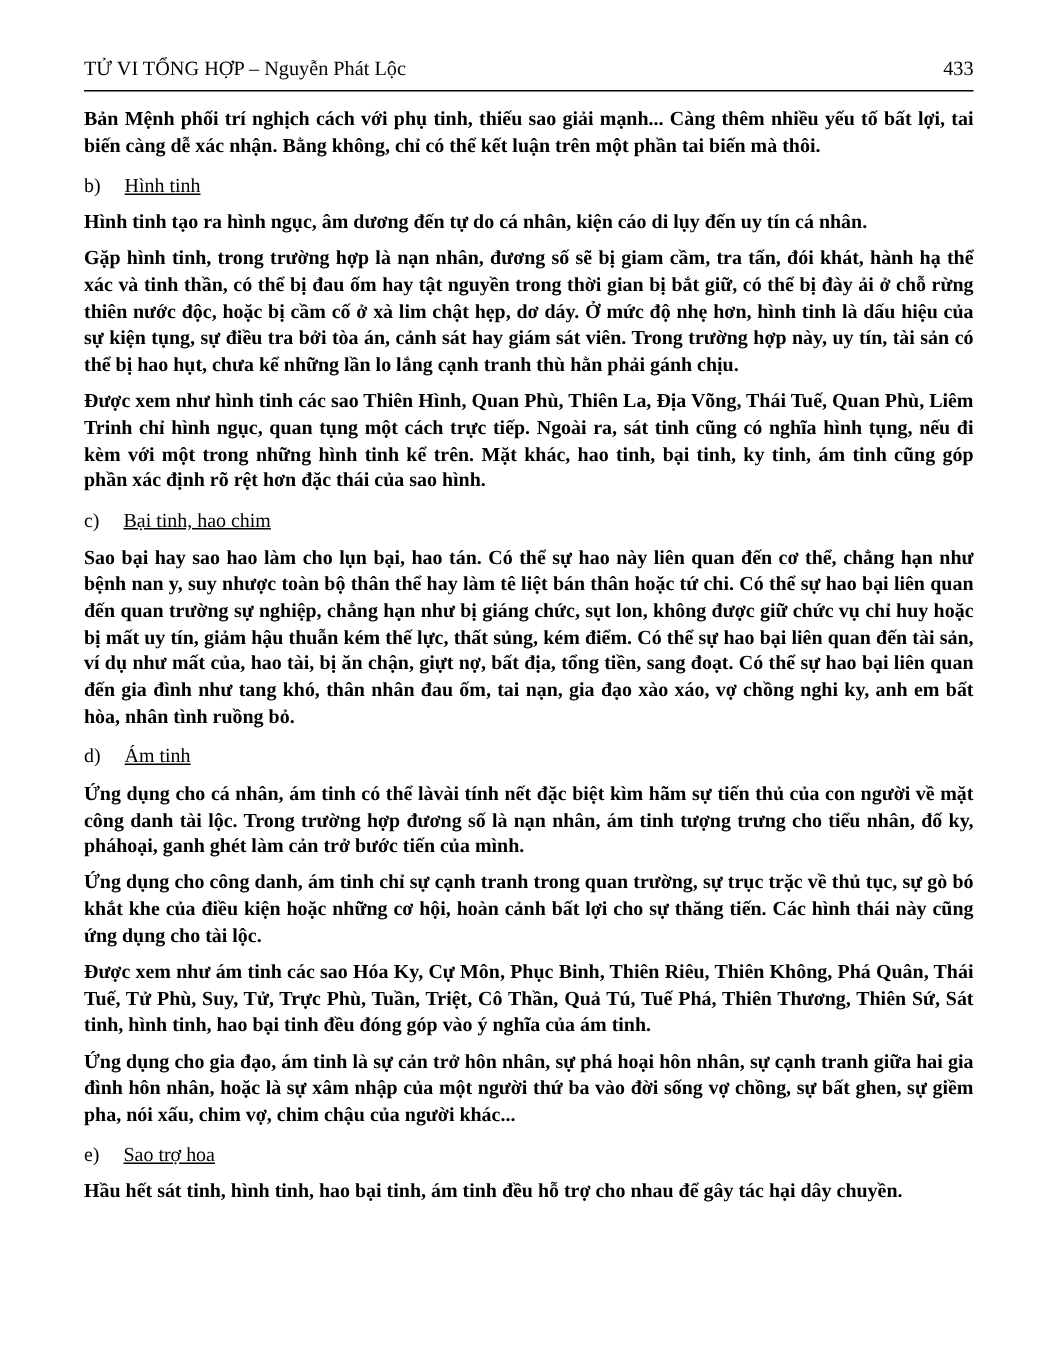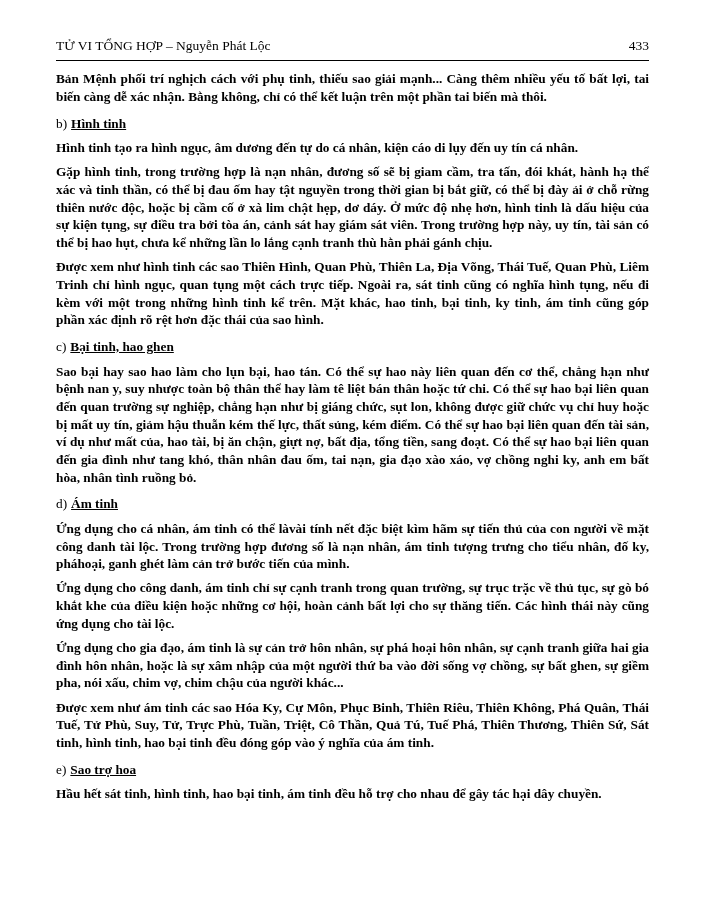--- a/index.html
+++ b/index.html
@@ -53,23 +53,23 @@
   }
   .sec-head {
     margin: 9px 0 7px 0;
     font-size: 13.3px;
     line-height: 1.33;
   }
   .sec-label {
     
   }
   .sec-title {
-    font-weight: bold;
+    font-weight: normal;
     text-decoration: underline;
-    margin-left: 4px;
+    margin-left: 16px;
   }
 </style>
 </head>
 <body>
 
 <div class="page">
 
   <div class="header-row">
     <div class="header-title">TỬ VI TỔNG HỢP – Nguyễn Phát Lộc</div>
     <div class="header-page">433</div>
@@ -79,30 +79,30 @@
   <p class="para">Bản Mệnh phối trí nghịch cách với phụ tinh, thiếu sao giải mạnh... Càng thêm nhiều yếu tố bất lợi, tai biến càng dễ xác nhận. Bằng không,  chỉ có thể kết luận trên một phần tai biến mà thôi.</p>
 
   <div class="sec-head">
     <span class="sec-label">b)</span><span class="sec-title">Hình tinh</span>
   </div>
   <p class="para">Hình tinh tạo ra hình ngục, âm dương đến tự do cá nhân, kiện cáo di lụy đến uy tín cá nhân.</p>
   <p class="para">Gặp hình tinh, trong trường hợp là nạn nhân, đương số sẽ bị giam cầm, tra tấn, đói khát, hành hạ thể xác và tinh thần, có thể bị đau ốm hay tật nguyền trong thời gian bị bắt giữ, có thể bị đày ải ở chỗ rừng thiên nước độc, hoặc bị cầm cố ở xà lim chật hẹp, dơ dáy. Ở mức độ nhẹ hơn, hình tinh là dấu hiệu của sự kiện tụng, sự điều tra bởi tòa án, cảnh sát hay giám sát viên. Trong trường hợp này, uy tín, tài sản có thể bị hao hụt, chưa kể những lần lo lắng cạnh tranh thù hằn phải gánh chịu.</p>
   <p class="para">Được xem như hình tinh các sao Thiên Hình, Quan Phù, Thiên La, Địa Võng, Thái Tuế, Quan Phù, Liêm Trinh chỉ hình ngục, quan tụng một cách trực tiếp. Ngoài ra, sát tinh cũng có nghĩa hình tụng, nếu đi kèm với một trong những hình tinh kể trên. Mặt khác, hao tinh, bại tinh, ky tinh, ám tinh cũng góp phần xác định rõ rệt hơn đặc thái của sao hình.</p>
 
   <div class="sec-head">
-    <span class="sec-label">c)</span><span class="sec-title">Bại tinh, hao ghen</span>
+    <span class="sec-label">c)</span><span class="sec-title">Bại tinh, hao chim</span>
   </div>
   <p class="para">Sao bại hay sao hao làm cho lụn bại, hao tán. Có thể sự hao này liên quan đến cơ thể, chẳng hạn như bệnh nan y, suy nhược toàn bộ thân thể hay làm tê liệt bán thân hoặc tứ chi. Có thể sự hao bại liên quan đến quan trường sự nghiệp, chẳng hạn như bị giáng chức, sụt lon, không được giữ chức vụ chỉ huy hoặc bị mất uy tín, giảm hậu thuẫn kém thế lực, thất sủng, kém điểm. Có thể sự hao bại liên quan đến tài sản, ví dụ như mất của, hao tài, bị ăn chận, giựt nợ, bất địa, tổng tiền, sang đoạt. Có thể sự hao bại liên quan đến gia đình như tang khó, thân nhân đau ốm, tai nạn, gia đạo xào xáo, vợ chồng nghi ky, anh em bất hòa, nhân tình ruồng bỏ.</p>
 
   <div class="sec-head">
     <span class="sec-label">d)</span><span class="sec-title">Ám tinh</span>
   </div>
   <p class="para">Ứng dụng cho cá nhân, ám tinh có thể làvài tính nết đặc biệt kìm hãm sự tiến thủ của con người về mặt công danh tài lộc. Trong trường hợp đương số là nạn nhân, ám tinh tượng trưng cho tiểu nhân, đố ky, pháhoại, ganh ghét làm cản trở bước tiến của mình.</p>
   <p class="para">Ứng dụng cho công danh, ám tinh chỉ sự cạnh tranh trong quan trường, sự trục trặc về thủ tục, sự gò bó khắt khe của điều kiện hoặc những cơ hội, hoàn cảnh bất lợi cho sự thăng tiến. Các hình thái này cũng ứng dụng cho tài lộc.</p>
+  <p class="para">Được xem như ám tinh các sao Hóa Ky, Cự Môn, Phục Binh, Thiên Riêu, Thiên Không, Phá Quân, Thái Tuế, Tử Phù, Suy, Tử, Trực Phù, Tuần, Triệt, Cô Thần, Quả Tú, Tuế Phá, Thiên Thương, Thiên Sứ, Sát tinh, hình tinh, hao bại tinh đều đóng góp vào ý nghĩa của ám tinh.</p>
   <p class="para">Ứng dụng cho gia đạo, ám tinh là sự cản trở hôn nhân, sự phá hoại hôn nhân, sự cạnh tranh giữa hai gia đình hôn nhân, hoặc là sự xâm nhập của một người thứ ba vào đời sống vợ chồng, sự bất ghen, sự giềm pha, nói xấu, chim vợ, chim chậu của người khác...</p>
-  <p class="para">Được xem như ám tinh các sao Hóa Ky, Cự Môn, Phục Binh, Thiên Riêu, Thiên Không, Phá Quân, Thái Tuế, Tử Phù, Suy, Tử, Trực Phù, Tuần, Triệt, Cô Thần, Quả Tú, Tuế Phá, Thiên Thương, Thiên Sứ, Sát tinh, hình tinh, hao bại tinh đều đóng góp vào ý nghĩa của ám tinh.</p>
 
   <div class="sec-head">
     <span class="sec-label">e)</span><span class="sec-title">Sao trợ hoa</span>
   </div>
   <p class="para">Hầu hết sát tinh, hình tinh, hao bại tinh, ám tinh đều hỗ trợ cho nhau để gây tác hại dây chuyền.</p>
 
 </div>
 
 </body></html>

